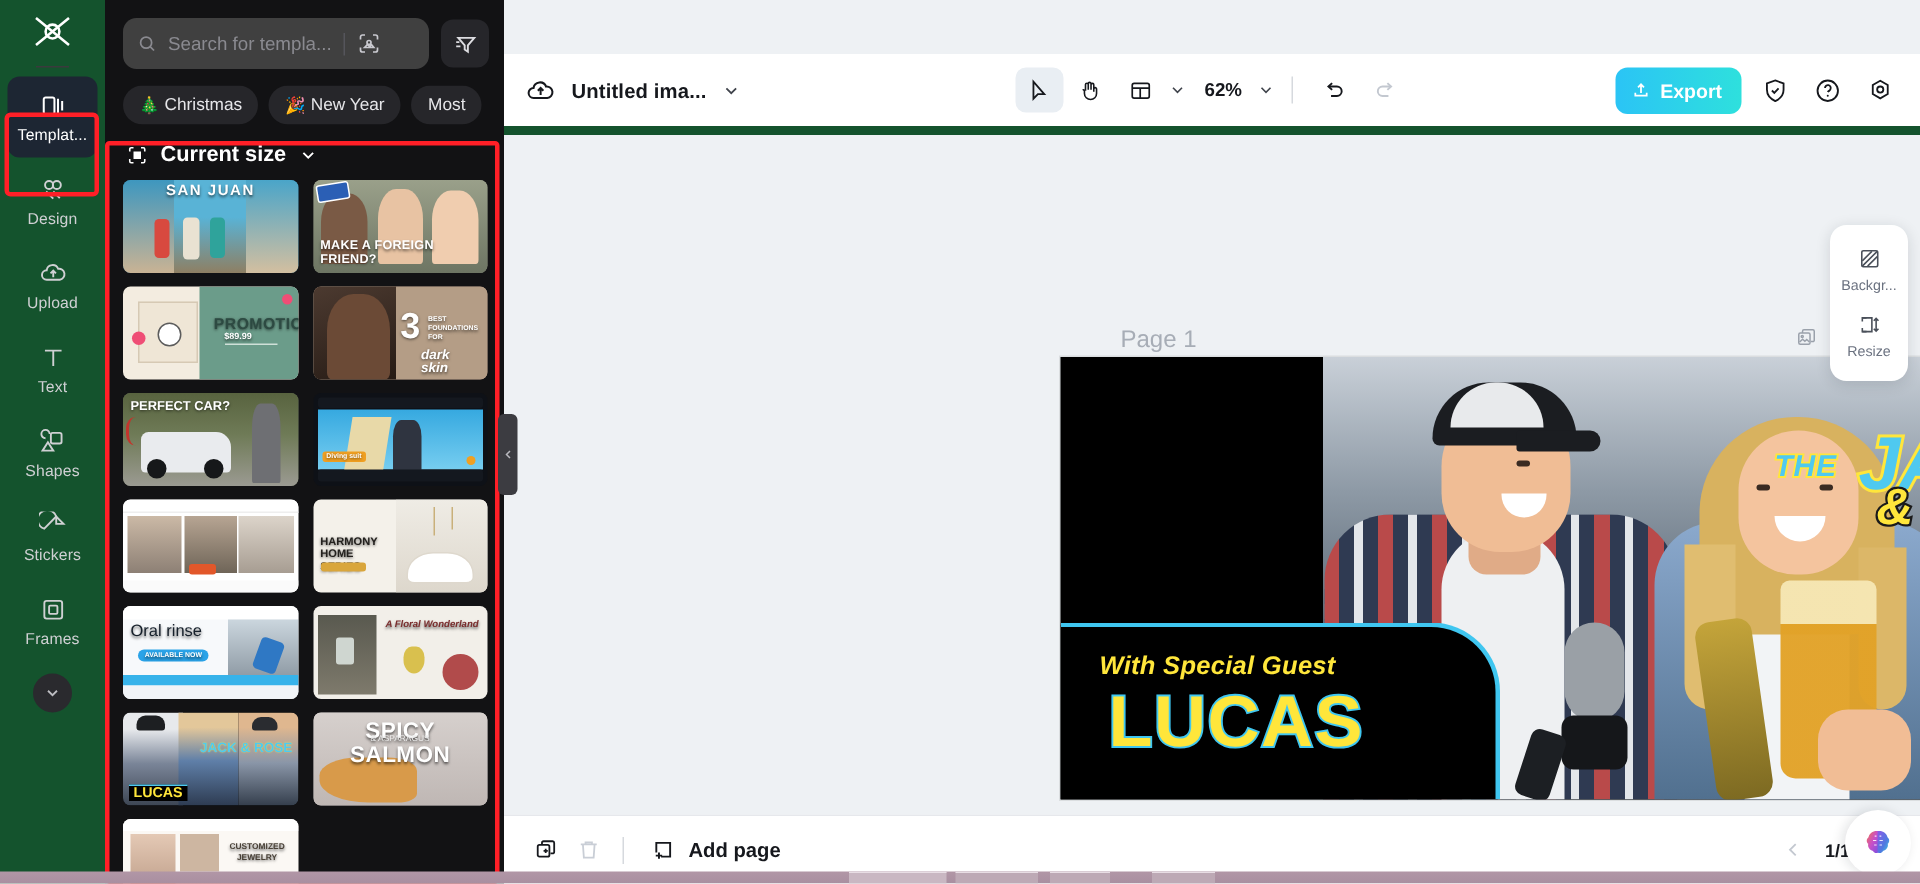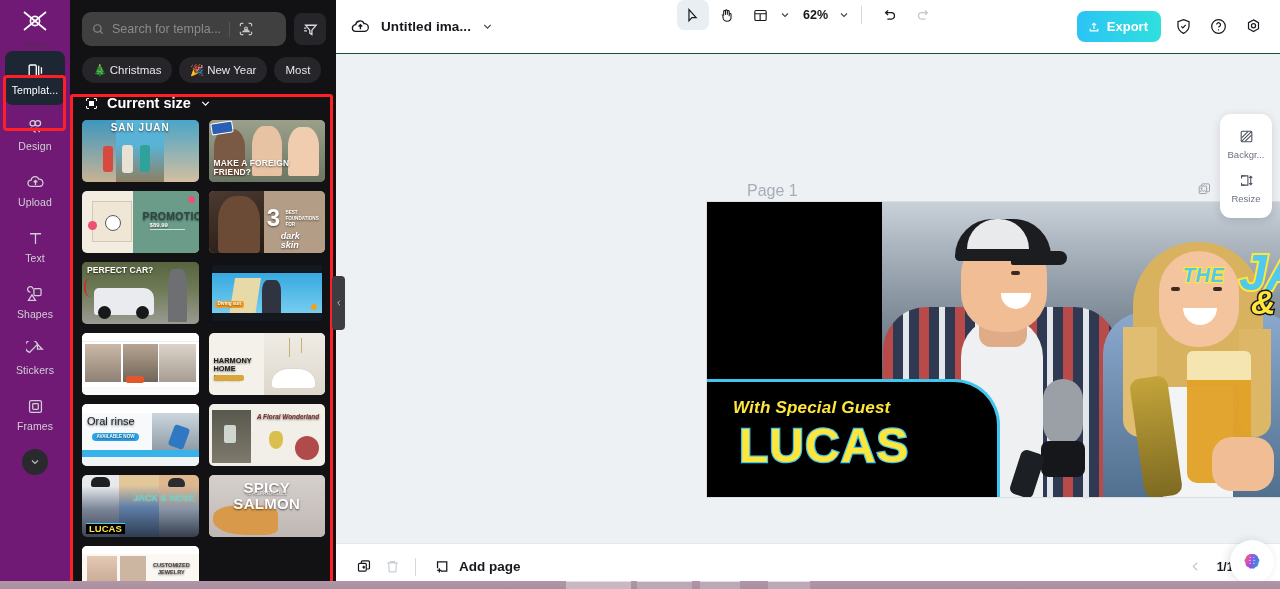--- a/index.html
+++ b/index.html
@@ -7,21 +7,21 @@
     width: 1280px; height: 589px;
     overflow: hidden;
     font-family: "Liberation Sans", sans-serif;
     background: #ffffff;
   }
   #app { position: relative; width: 1280px; height: 589px; display: flex; }
 
   
   .rail {
     width: 70px; height: 589px;
-    background: #701a75;
+    background: #14532d;
     flex: 0 0 70px;
     position: relative;
     display: flex; flex-direction: column; align-items: center;
     padding-top: 6px;
   }
   .rail-logo { width: 44px; height: 30px; display:flex; align-items:center; justify-content:center; margin-bottom: 4px;}
   .rail-divider { width: 22px; height: 1px; background: #3a3a3d; margin: 4px 0 6px; }
   .rail-item {
     width: 60px; height: 54px;
     display: flex; flex-direction: column; align-items: center; justify-content: center;
@@ -97,22 +97,22 @@
     position: absolute; right: -9px; top: 276px; width: 13px; height: 54px;
     background: #3c3c41; border-radius: 4px; z-index: 45;
     display:flex; align-items:center; justify-content:center; cursor: pointer;
     color:#b8b8be;
   }
 
   
   .main { flex: 1 1 auto; height: 589px; display: flex; flex-direction: column; background: #eef1f4; min-width:0;}
   .topbar {
     height: 54px; flex: 0 0 54px; background: #fff;
-    display: flex; padding: 0 14px;
-    border-bottom: 1px solid #14532d; position: relative;
+    display: flex; align-items: center; padding: 0 14px;
+    border-bottom: 6px solid #14532d; position: relative; margin-top: 36px;
   }
   .tb-left { display: flex; align-items: center; gap: 10px; }
   .doc-title { font-size: 13.5px; font-weight: bold; color: #16181d; letter-spacing: .1px; }
   .chev-sm { color: #40444c; }
   .tb-center {
     position: absolute; left: 0; right: 0; display: flex; align-items: center;
     justify-content: center; gap: 2px; pointer-events: none;
   }
   .tb-center > * { pointer-events: auto; }
   .tool-btn {

